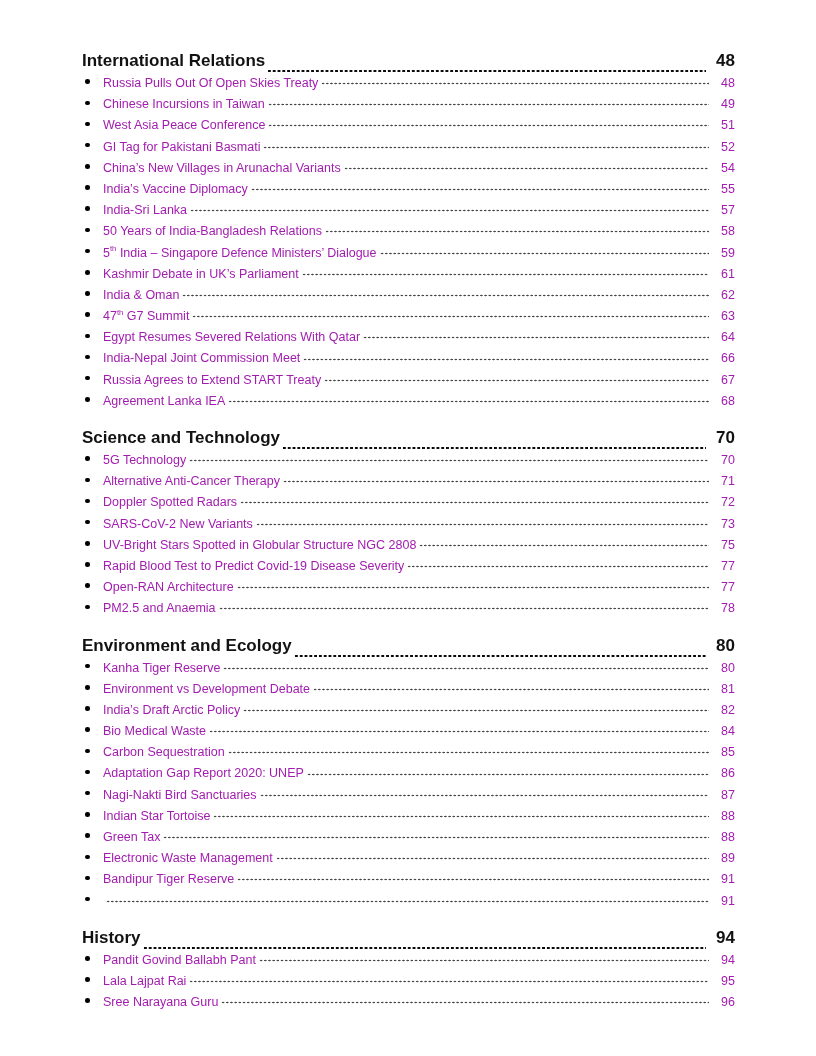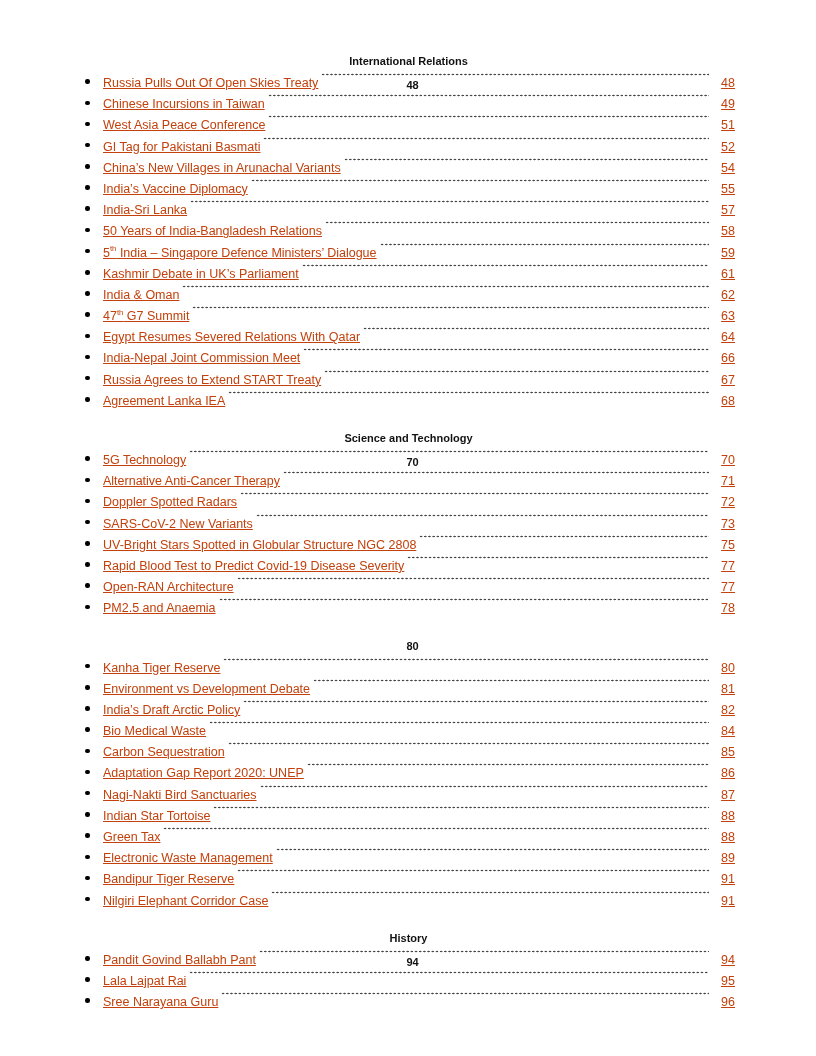--- a/index.html
+++ b/index.html
@@ -21,40 +21,38 @@
     background: #ffffff;
   }
   .toc {
     position: absolute;
     left: 82px;
     top: 49px;
     width: 653px;
   }
   .heading-row {
     display: flex;
-    align-items: center;
+    align-items: flex-end;
     font-weight: bold;
-    font-size: 11px;
+    font-size: 17px;
     line-height: 24px;
     height: 24px;
     color: #121212;
     margin-top: 14px;
     white-space: nowrap;
-    flex-direction: column;
   }
   .toc-section:first-child .heading-row { margin-top: 0; }
   .item-row {
     display: flex;
-    align-items: flex-start;
+    align-items: center;
     font-size: 12.5px;
     line-height: 21.2px;
     height: 21.2px;
-    color: #c2410c;
+    color: #a21caf;
     white-space: nowrap;
-    text-decoration: underline;
   }
   .bullet {
     flex: 0 0 21px;
     width: 21px;
   }
   .dot {
     display: inline-block;
     width: 4.5px;
     height: 4.5px;
     border-radius: 50%;
@@ -275,20 +273,21 @@
     <span class="bullet"><span class="dot"></span></span>
     <span class="i-title">PM2.5 and Anaemia</span>
     <span class="leader i-leader"></span>
     <span class="i-page">78</span>
   </div>
 </div>
   </section>
 
   <section class="toc-section">
     <div class="heading-row">
+      <span class="h-title">Environment and Ecology</span>
       <span class="leader h-leader"></span>
       <span class="h-page">80</span>
     </div>
     <div class="items">
   <div class="item-row">
     <span class="bullet"><span class="dot"></span></span>
     <span class="i-title">Kanha Tiger Reserve</span>
     <span class="leader i-leader"></span>
     <span class="i-page">80</span>
   </div>
@@ -358,21 +357,20 @@
 
   <div class="item-row">
     <span class="bullet"><span class="dot"></span></span>
     <span class="i-title">Bandipur Tiger Reserve</span>
     <span class="leader i-leader"></span>
     <span class="i-page">91</span>
   </div>
 
   <div class="item-row">
     <span class="bullet"><span class="dot"></span></span>
-    <span class="i-title">Nilgiri Elephant Corridor Case</span>
     <span class="leader i-leader"></span>
     <span class="i-page">91</span>
   </div>
 </div>
   </section>
 
   <section class="toc-section">
     <div class="heading-row">
       <span class="h-title">History</span>
       <span class="leader h-leader"></span>

